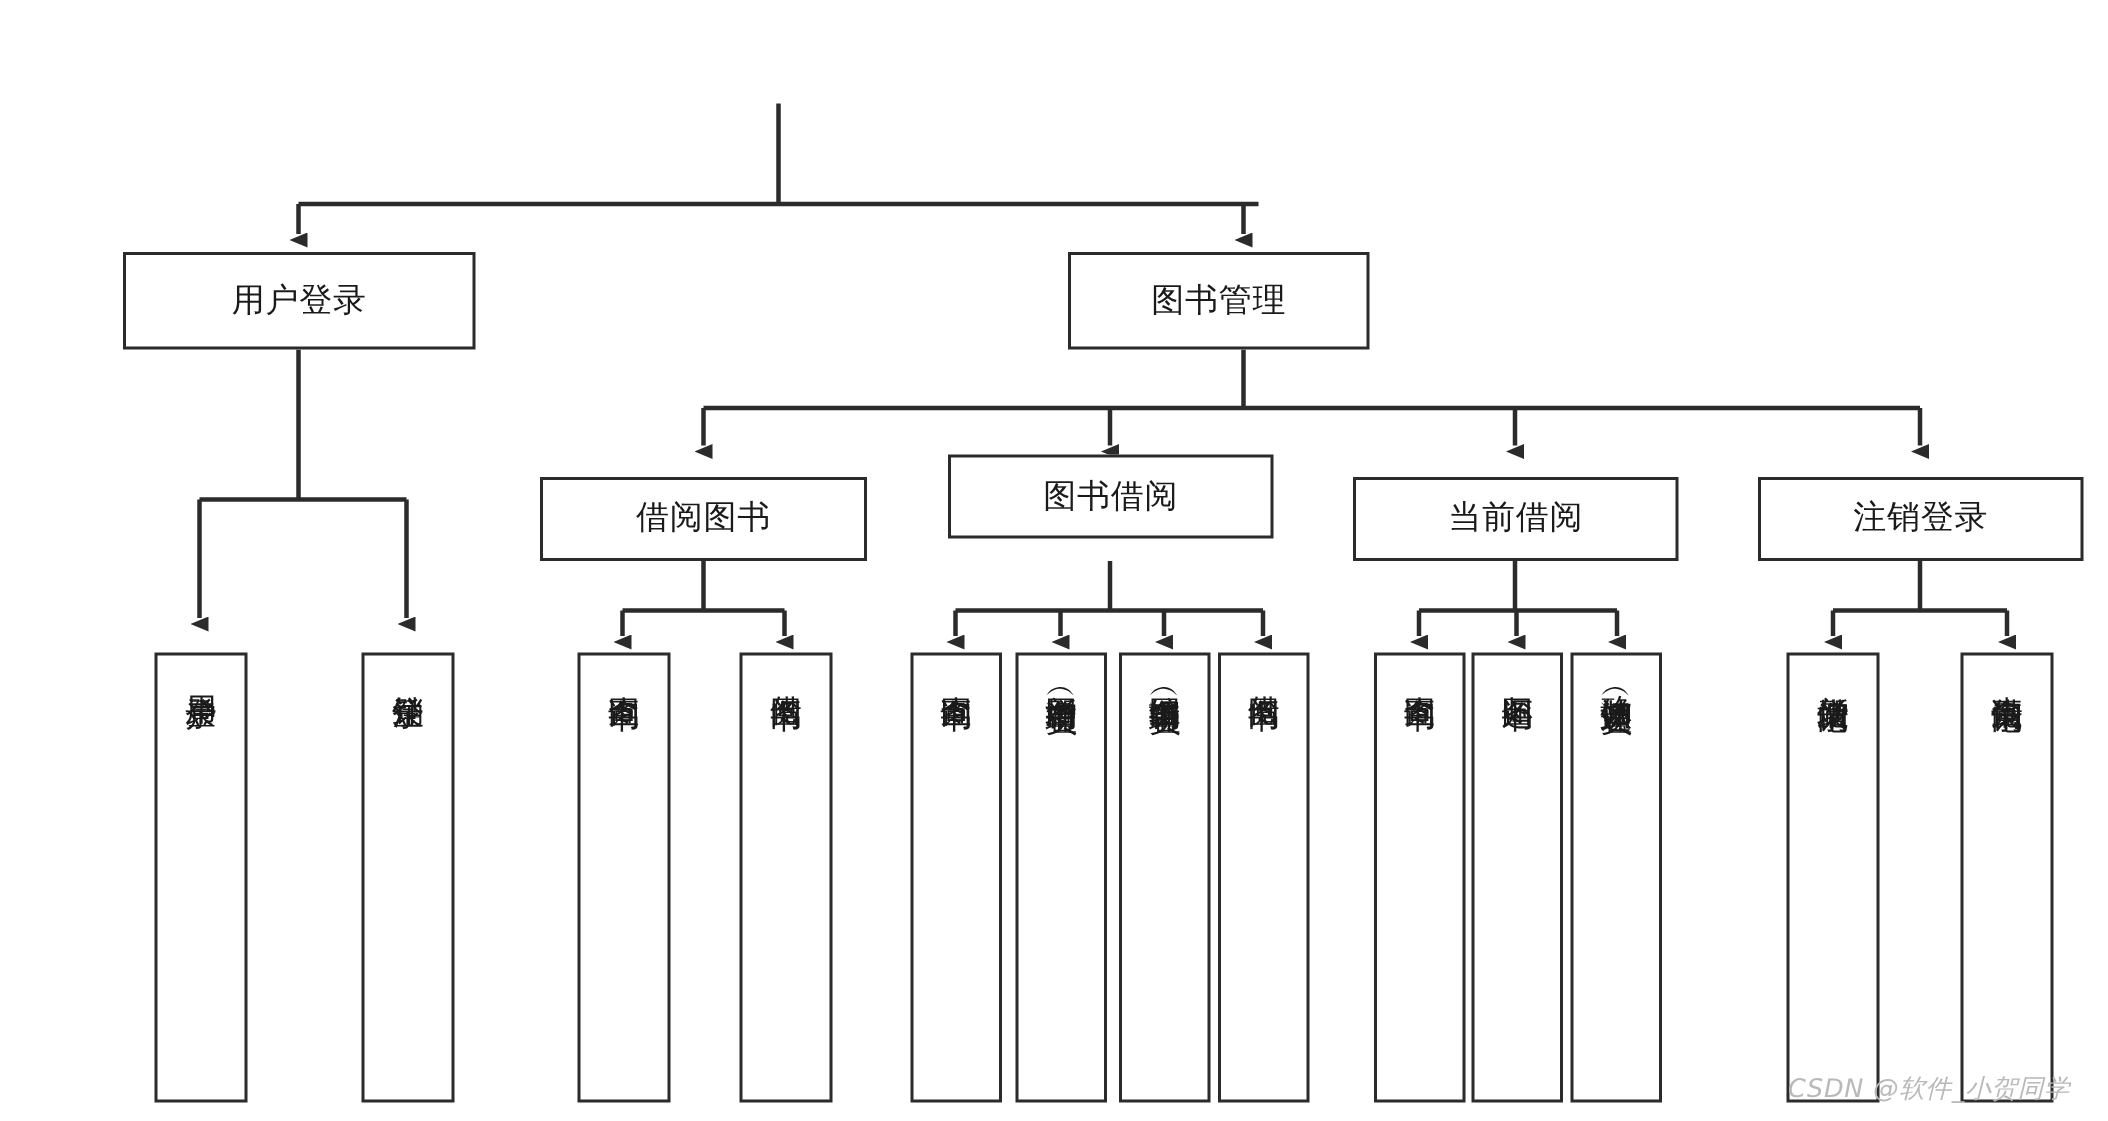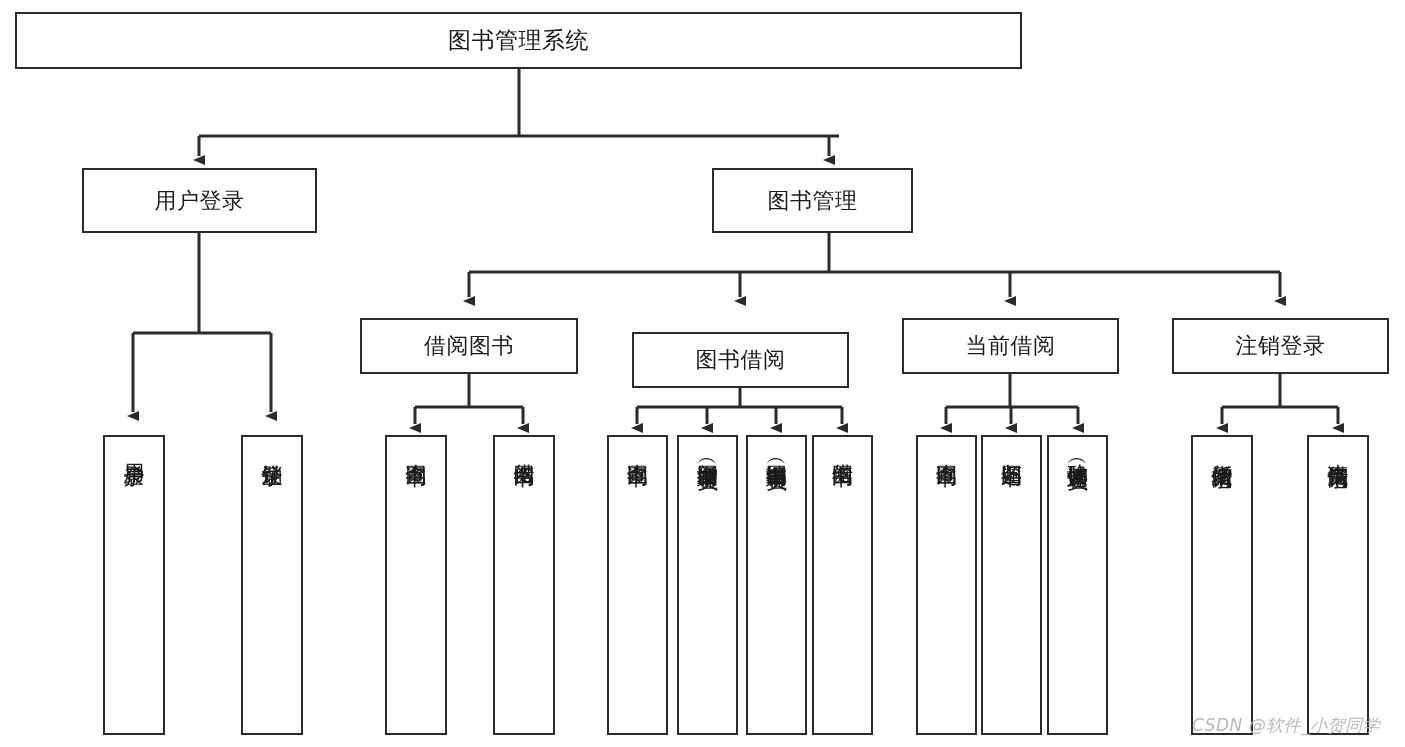--- a/index.html
+++ b/index.html
@@ -121,37 +121,34 @@
       <path d="M1011,407 L1011,424" marker-end="url(#arrow)"></path>
       <path d="M1078,407 L1078,424" marker-end="url(#arrow)"></path>
 
       <path d="M1280,374 L1280,407"></path>
       <path d="M1222,407 L1338,407"></path>
       <path d="M1222,407 L1222,424" marker-end="url(#arrow)"></path>
       <path d="M1338,407 L1338,424" marker-end="url(#arrow)"></path>
     </g>
   </svg>
 
-  <div class="node horiz root" style="left:15px; top:12px; width:1007px; height:57px;">
-    <span class="node-label">图书管理系统</span>
-  </div>
 
   <div class="node horiz" style="left:82px; top:168px; width:235px; height:65px;">
     <span class="node-label">用户登录</span>
   </div>
 
   <div class="node horiz" style="left:712px; top:168px; width:201px; height:65px;">
     <span class="node-label">图书管理</span>
   </div>
 
   <div class="node horiz" style="left:360px; top:318px; width:218px; height:56px;">
     <span class="node-label">借阅图书</span>
   </div>
 
-  <div class="node horiz" style="left:632px; top:332px; width:217px; height:56px;font-family:Liberation Serif, serif;">
+  <div class="node horiz" style="left:632px; top:303px; width:217px; height:56px;font-family:Liberation Serif, serif;">
     <span class="node-label">图书借阅</span>
   </div>
 
   <div class="node horiz" style="left:902px; top:318px; width:217px; height:56px;">
     <span class="node-label">当前借阅</span>
   </div>
 
   <div class="node horiz" style="left:1172px; top:318px; width:217px; height:56px;">
     <span class="node-label">注销登录</span>
   </div>

